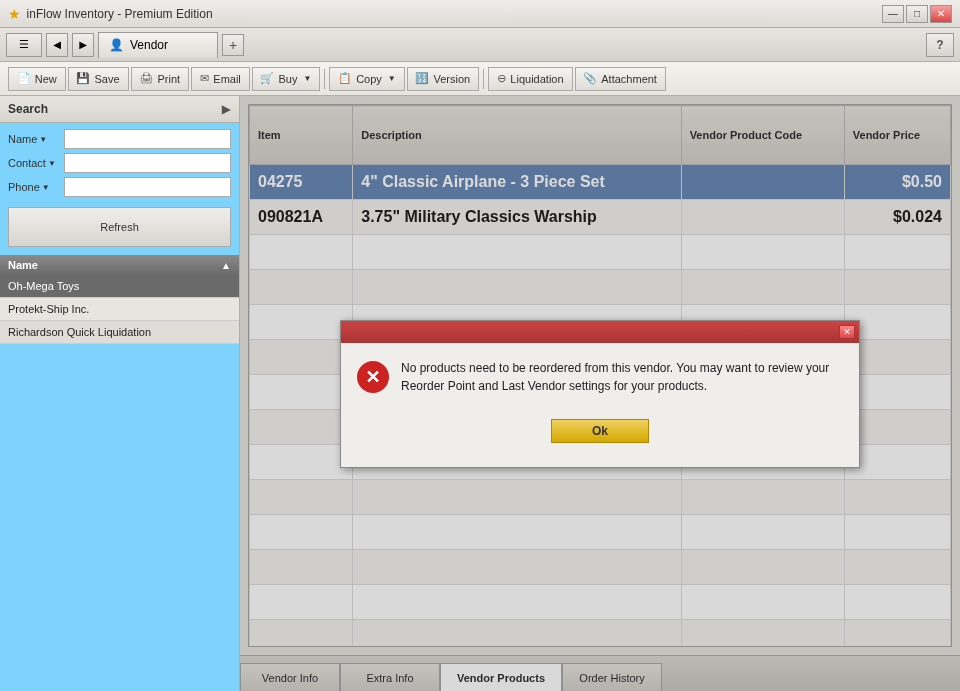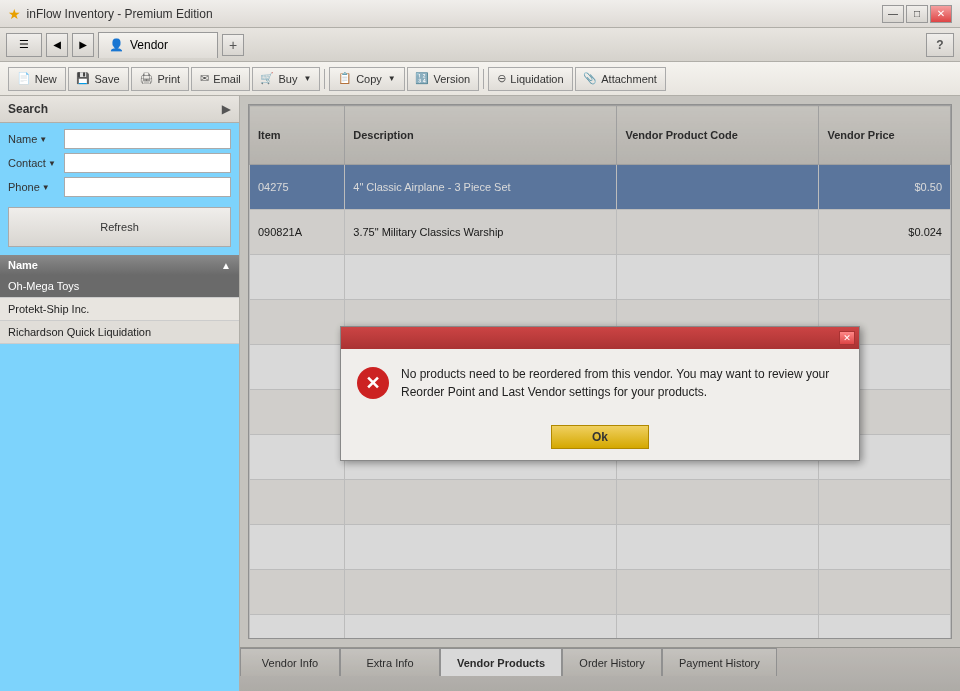--- a/index.html
+++ b/index.html
@@ -186,34 +186,36 @@
       background: linear-gradient(to bottom, #e8e5df, #d5d2cc);
       border: 1px solid #bbb;
       padding: 23px 8px;
       text-align: left;
       font-size: 11px;
       color: #333;
       font-weight: bold;
     }
     .product-table td {
       border: 1px solid #ddd;
-      padding: 16px 8px;
-      font-size: 11px;
+      padding: 8px 8px;
+      font-size: 16px;
       color: #222;
+      font-weight: bold;
     }
     .product-table tr:nth-child(even) td { background: #f5f3ef; }
     .product-table tr:nth-child(odd) td { background: white; }
     .product-table tr.selected td { background: #6a8ab8 !important; color: white; }
     .price-col { text-align: right; }
 
     
     .bottom-tabs {
-      height: 44px;
+      height: 36px;
       background: linear-gradient(to bottom, #dedad5, #ccc9c4);
       display: flex;
+      align-items: flex-end;
       border-top: 1px solid #b0aea8;
     }
     .bottom-tab {
       height: 28px;
       background: linear-gradient(to bottom, #e8e5e0, #d5d2cc);
       border: 1px solid #aaa;
       border-bottom: none;
       padding: 0 16px;
       display: flex;
       align-items: center;
@@ -265,21 +267,21 @@
       gap: 12px;
     }
     .modal-error-icon {
       width: 32px; height: 32px; border-radius: 50%; background: #cc2222;
       color: white; font-size: 18px; font-weight: bold;
       display: flex; align-items: center; justify-content: center;
       flex-shrink: 0; margin-top: 2px;
     }
     .modal-message { font-size: 12px; color: #222; line-height: 1.5; }
     .modal-footer {
-      padding: 8px 16px 11px 16px;
+      padding: 8px 16px 24px 16px;
       display: flex;
       justify-content: center;
     }
     .modal-ok-btn {
       background: linear-gradient(to bottom, #f0d060, #d4a800);
       border: 1px solid #b08800;
       padding: 4px 40px;
       font-size: 12px;
       cursor: pointer;
       color: #333;
@@ -512,21 +514,20 @@
             </tr>
           </tbody>
       </table>
     </div>
 
     <div class="bottom-tabs">
       <div class="bottom-tab">Vendor Info</div>
       <div class="bottom-tab">Extra Info</div>
       <div class="bottom-tab active">Vendor Products</div>
       <div class="bottom-tab">Order History</div>
-      <div class="bottom-tab">Payment History</div>
     </div>
 
     <div class="modal-overlay">
       <div class="modal-dialog">
         <div class="modal-title-bar">
           <div class="modal-close">
             <span>✕</span>
           </div>
         </div>
         <div class="modal-body">

